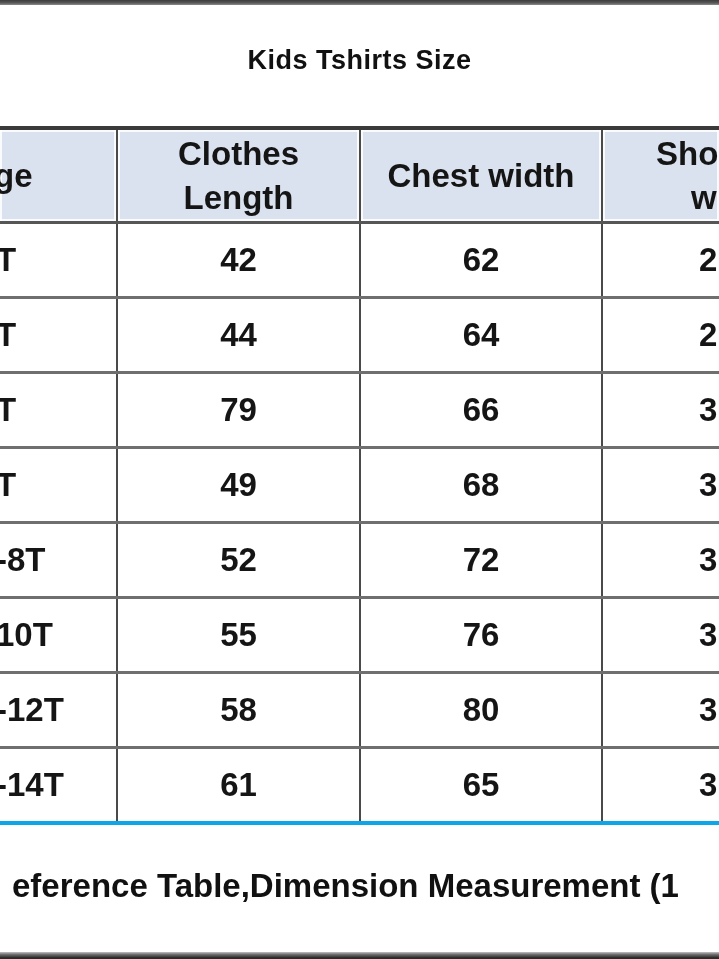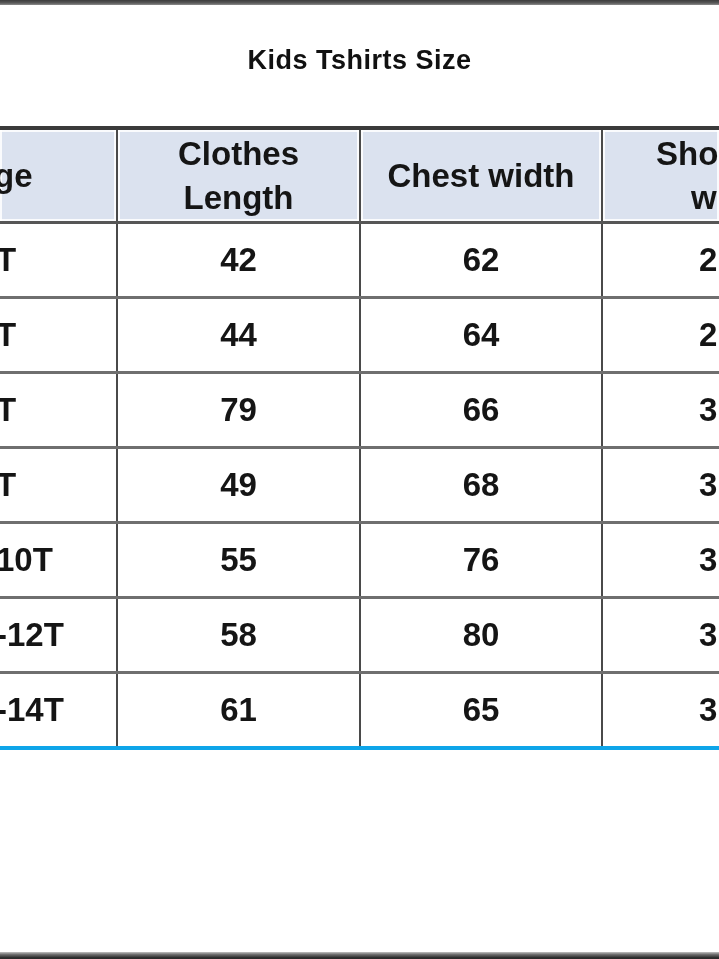--- a/index.html
+++ b/index.html
@@ -147,36 +147,43 @@
         <td class="c3">66</td>
         <td class="c4">3</td>
       </tr>
       <tr>
         <td class="c1"><span>T</span></td>
         <td class="c2">49</td>
         <td class="c3">68</td>
         <td class="c4">3</td>
       </tr>
       <tr>
+        <td class="c1"><span>-8T</span></td>
+        <td class="c2">52</td>
+        <td class="c3">72</td>
+        <td class="c4">3</td>
+      </tr>
+      <tr>
         <td class="c1"><span>10T</span></td>
         <td class="c2">55</td>
         <td class="c3">76</td>
         <td class="c4">3</td>
       </tr>
       <tr>
         <td class="c1"><span>-12T</span></td>
         <td class="c2">58</td>
         <td class="c3">80</td>
         <td class="c4">3</td>
       </tr>
       <tr>
         <td class="c1"><span>-14T</span></td>
         <td class="c2">61</td>
         <td class="c3">65</td>
         <td class="c4">3</td>
       </tr>
     </tbody>
   </table>
 
+  <div class="footer-note">eference Table,Dimension Measurement (1</div>
 
   <div class="bottom-bar"></div>
 
 </div>
 
 </body></html>

